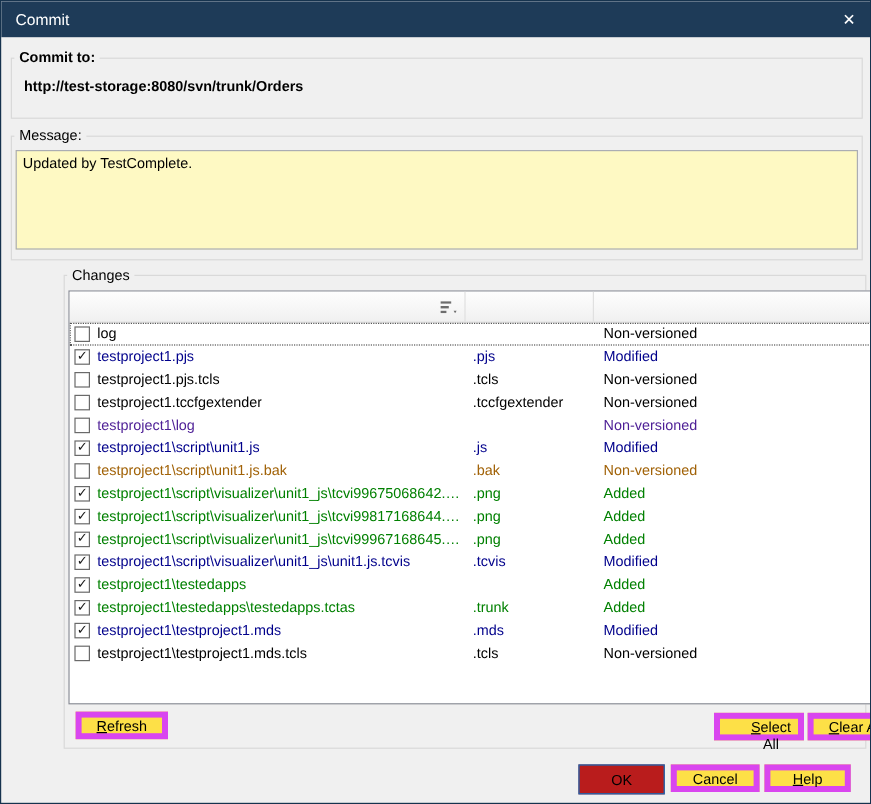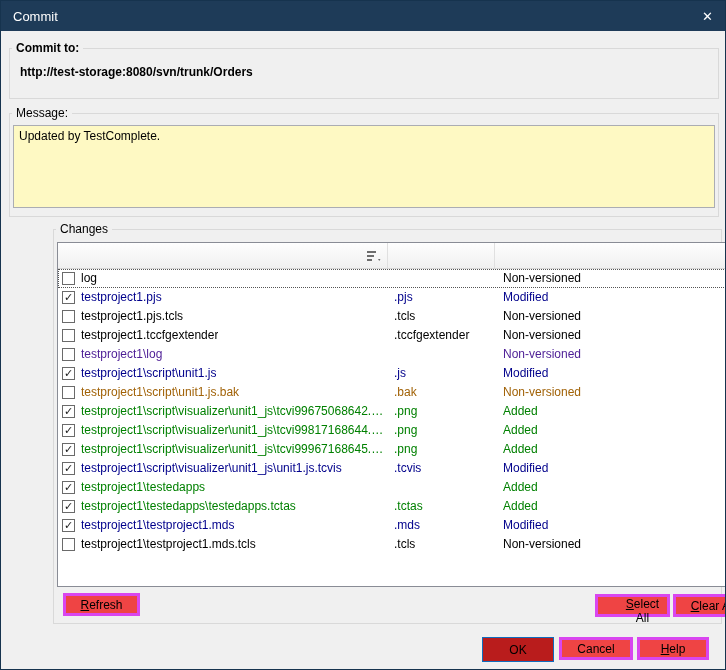--- a/index.html
+++ b/index.html
@@ -49,21 +49,21 @@
   .c1 { width:330px; display:flex; align-items:center; padding-left:4px; }
   .c2 { width:107px; padding-left:6px; }
   .c3 { flex:1; padding-left:8px; }
   .cb { display:inline-block; width:13px; height:13px; min-width:13px; background:#fff;
         border:1px solid #6a6a6a; margin-right:6px; font-size:11px; line-height:11px;
         text-align:center; color:#1a1a1a; }
   .fname { overflow:hidden; text-overflow:ellipsis; }
 
   
   .btn { position:absolute; font-family:"Liberation Sans", sans-serif; font-size:12px;
-         color:#000; background:#ef4444; border:3px solid #d946ef; cursor:default; }
+         color:#000; background:#fde047; border:5px solid #d946ef; cursor:default; }
   .btn u { text-decoration:underline; }
   .refresh   { left:9px;  top:363px; width:77px; height:23px; }
   .selectall { left:541px; top:364px; width:75px; height:23px;padding-left:20px; }
   .clearall  { left:619px; top:364px; width:80px; height:23px; }
   .ok     { left:481px; top:636px; width:72px; height:25px;
             background:#b91c1c; border:1px solid #0f6cbd; }
   .cancel { left:558px; top:636px; width:74px; height:23px; }
   .help   { left:636px; top:636px; width:72px; height:23px; }
 </style>
 </head>
@@ -197,21 +197,21 @@
               <span class="fname">testproject1\testedapps</span>
             </span>
             <span class="cell c2"></span>
             <span class="cell c3">Added</span>
           </div>
           <div class="trow" style="color: rgb(0, 128, 0);">
             <span class="cell c1">
               <span class="cb">✓</span>
               <span class="fname">testproject1\testedapps\testedapps.tctas</span>
             </span>
-            <span class="cell c2">.tctas</span>
+            <span class="cell c2">.trunk</span>
             <span class="cell c3">Added</span>
           </div>
           <div class="trow" style="color: rgb(0, 0, 139);">
             <span class="cell c1">
               <span class="cb">✓</span>
               <span class="fname">testproject1\testproject1.mds</span>
             </span>
             <span class="cell c2">.mds</span>
             <span class="cell c3">Modified</span>
           </div>

